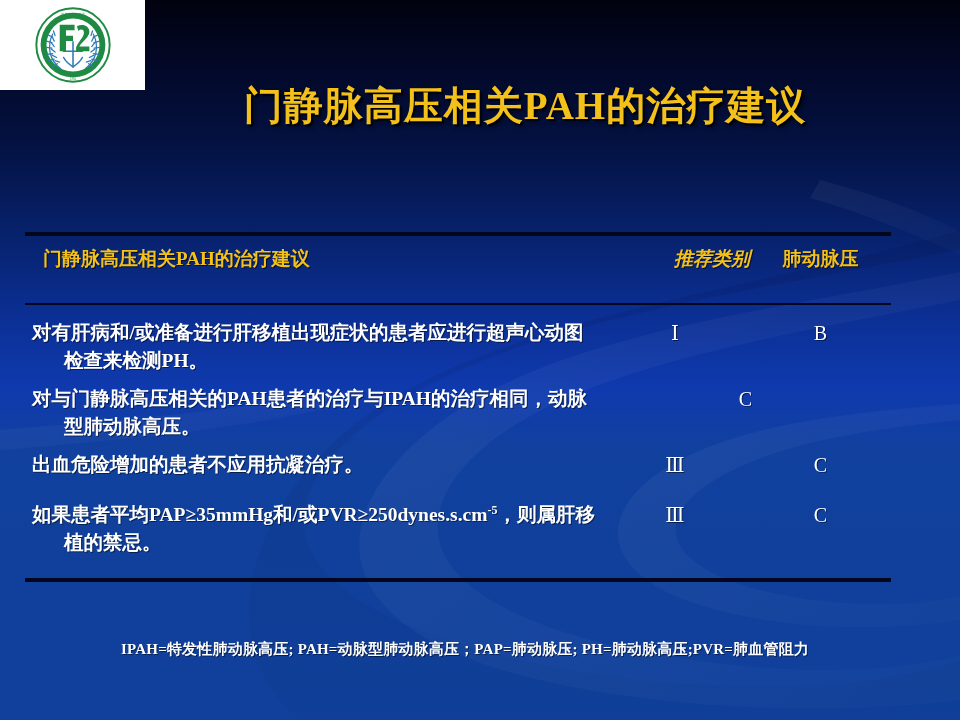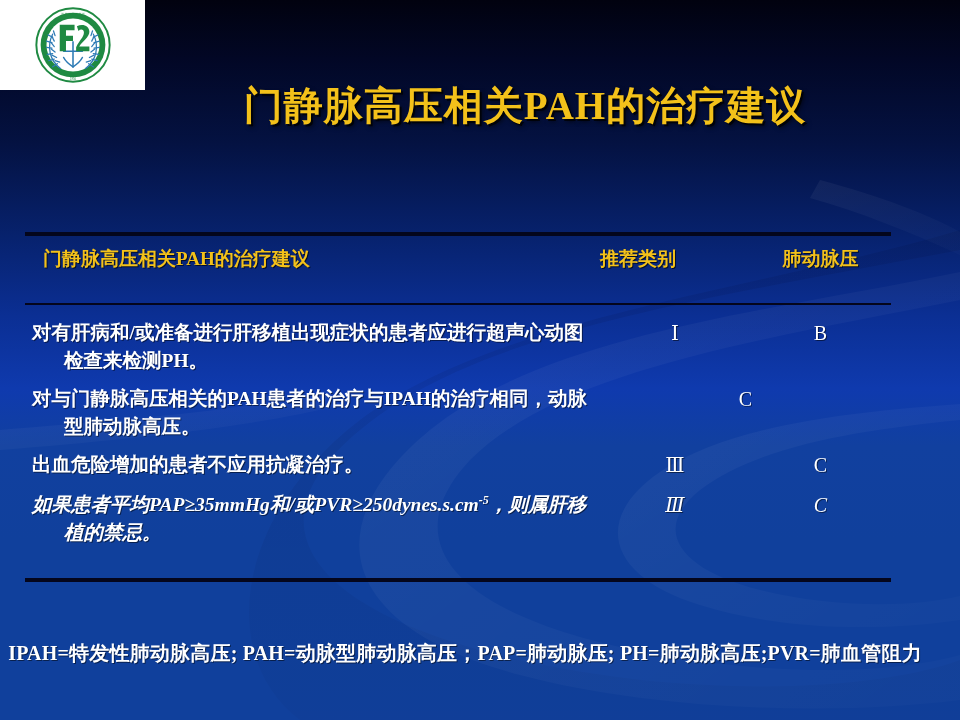--- a/index.html
+++ b/index.html
@@ -101,21 +101,22 @@
     padding-top: 10px;
     box-sizing: border-box;
   }
   .thead .col-desc {
     flex: 0 0 575px;
     padding-left: 18px;
     box-sizing: border-box;
   }
   .thead .col-class {
     flex: 0 0 150px;
-    text-align: left;
+    text-align: right;
+    font-style: italic;
   }
   .thead .col-level {
     flex: 1 1 auto;
     text-align: center;
   }
   .thead span {
     color: #f3c11a;
     font-size: 19px;
     font-weight: bold;
     text-shadow: 1px 1px 0 rgba(0,0,0,0.65);
@@ -147,37 +148,37 @@
     line-height: 28px;
     text-align: center;
     text-shadow: 1px 1px 0 rgba(0,0,0,0.5);
   }
   .trow .col-class { flex: 0 0 150px; }
   .trow .col-level { flex: 1 1 auto; }
 
   .r1 { margin-top: 8px; }
   .r2 { margin-top: 10px; }
   .r3 { margin-top: 10px; }
-  .r4 { margin-top: 12px; font-style: italic; }
+  .r4 { margin-top: 22px; }
 
   .sup {
     font-size: 12px;
     vertical-align: super;
     line-height: 0;
   }
 
   
   #footnote {
     position: absolute;
     left: 0;
     right: 0;
     top: 640px;
     text-align: center;
     color: #ffffff;
-    font-size: 20px;
+    font-size: 15px;
     font-weight: bold;
     letter-spacing: 0.2px;
     text-shadow: 1px 1px 0 rgba(0,0,0,0.5);
     padding-right: 30px;
   }
 </style>
 </head>
 <body>
 
 <div id="slide">

